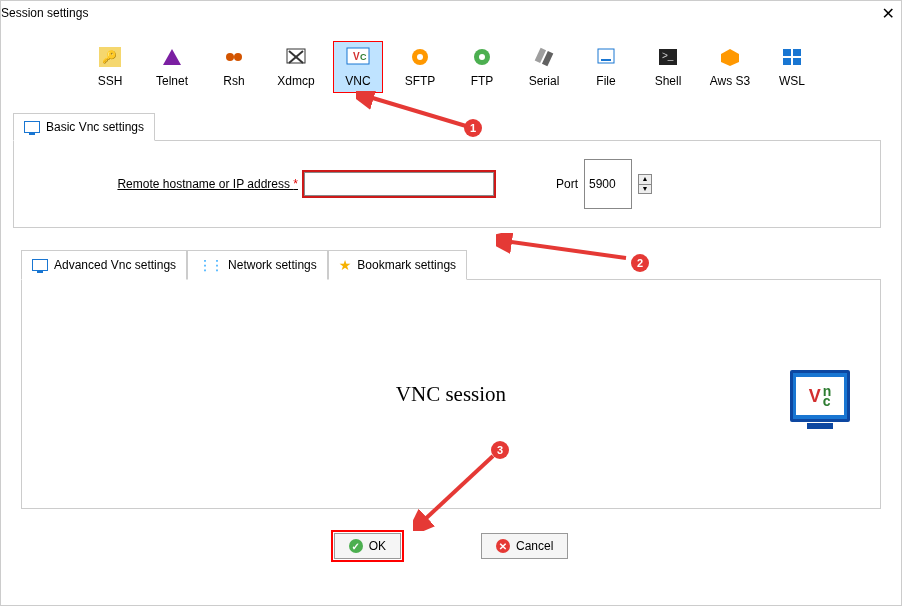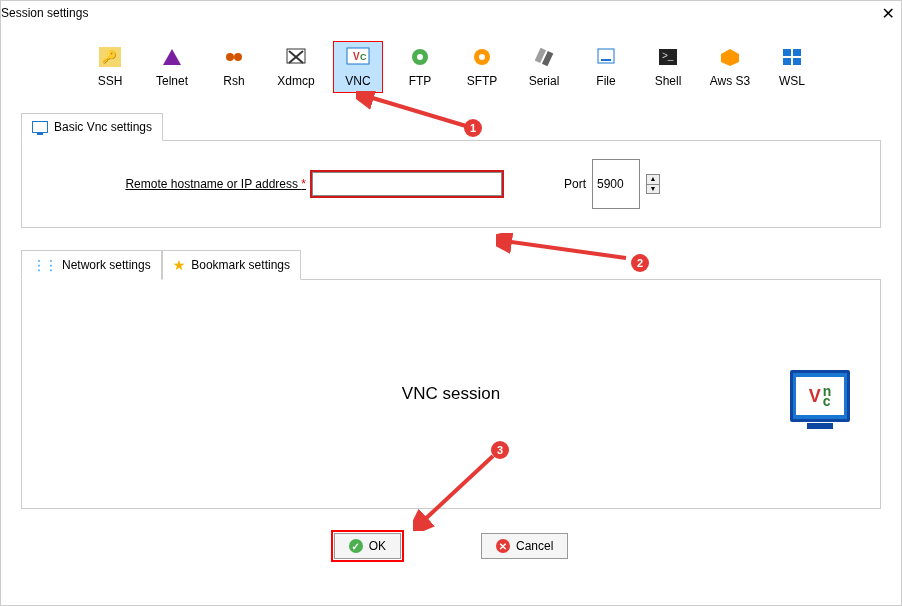--- a/index.html
+++ b/index.html
@@ -41,21 +41,21 @@
     border: 1px solid #f00;
     background: #bfe3ff;
   }
   .sess .icon {
     width: 28px; height: 22px;
     display:flex; align-items:center; justify-content:center;
     margin-bottom: 6px;
   }
   .sess .lbl { font-size: 12px; }
   .panel {
-    margin: 14px 20px 0 20px;
+    margin: 14px 20px 0 12px;
   }
   .tabstrip {
     display: flex;
     gap: 4px;
     align-items: flex-end;
   }
   .tab {
     display: flex; align-items: center; gap: 6px;
     padding: 6px 10px;
     border: 1px solid #ccc;
@@ -105,21 +105,21 @@
   .lower-tabs .tab { border-bottom:1px solid #fff; }
   .lower-body {
     border:1px solid #ccc;
     height: 230px;
     margin-top:-1px;
     position: relative;
     display:flex;
     align-items:center;
     justify-content:center;
   }
-  .vnc-title { font-size: 17px; }
+  .vnc-title { font-size: 21px; font-family: Liberation Serif, serif; }
   .vnc-logo {
     position:absolute; right:30px; top:90px;
     width:60px; height:52px;
     background:#1976d2;
     border:3px solid #0d47a1;
     border-radius:2px;
     display:flex; align-items:center; justify-content:center;
     color:#fff; font-weight:bold;
   }
   .vnc-logo::after{
@@ -219,34 +219,34 @@
           <rect x="1" y="1" width="22" height="16" fill="#fff" stroke="#1976d2"></rect>
           <text x="7" y="13" font-size="10" fill="#d32f2f" font-weight="bold">V</text>
           <text x="14" y="13" font-size="9" fill="#2e7d32" font-weight="bold">C</text>
         </svg>
       </span>
     <span class="lbl">VNC</span>
   </div>
   <div class="sess">
     <span class="icon">
         <svg width="22" height="20">
+          <circle cx="11" cy="10" r="8" fill="#ff9800"></circle>
+          <circle cx="11" cy="10" r="3" fill="#fff"></circle>
+        </svg>
+      </span>
+    <span class="lbl">SFTP</span>
+  </div>
+  <div class="sess">
+    <span class="icon">
+        <svg width="22" height="20">
           <circle cx="11" cy="10" r="8" fill="#4caf50"></circle>
           <circle cx="11" cy="10" r="3" fill="#fff"></circle>
         </svg>
       </span>
     <span class="lbl">FTP</span>
-  </div>
-  <div class="sess">
-    <span class="icon">
-        <svg width="22" height="20">
-          <circle cx="11" cy="10" r="8" fill="#ff9800"></circle>
-          <circle cx="11" cy="10" r="3" fill="#fff"></circle>
-        </svg>
-      </span>
-    <span class="lbl">SFTP</span>
   </div>
   <div class="sess">
     <span class="icon">
         <svg width="22" height="20">
           <rect x="4" y="3" width="6" height="14" fill="#9e9e9e" transform="rotate(25 11 10)"></rect>
           <rect x="12" y="3" width="6" height="14" fill="#616161" transform="rotate(25 11 10)"></rect>
         </svg>
       </span>
     <span class="lbl">Serial</span>
   </div>
@@ -308,20 +308,24 @@
       <div class="spinner">
         <div class="spinbtn">▲</div>
         <div class="spinbtn">▼</div>
       </div>
     </div>
   </div>
 </div>
 
 <div class="lower-panel">
   <div class="lower-tabs">
+    <div class="tab">
+      <span class="mini-monitor"></span>
+      <span>Advanced Vnc settings</span>
+    </div>
     <div class="tab">
       <span class="dots">⋮⋮</span>
       <span>Network settings</span>
     </div>
     <div class="tab">
       <span class="star">★</span>
       <span>Bookmark settings</span>
     </div>
   </div>
   <div class="lower-body">

